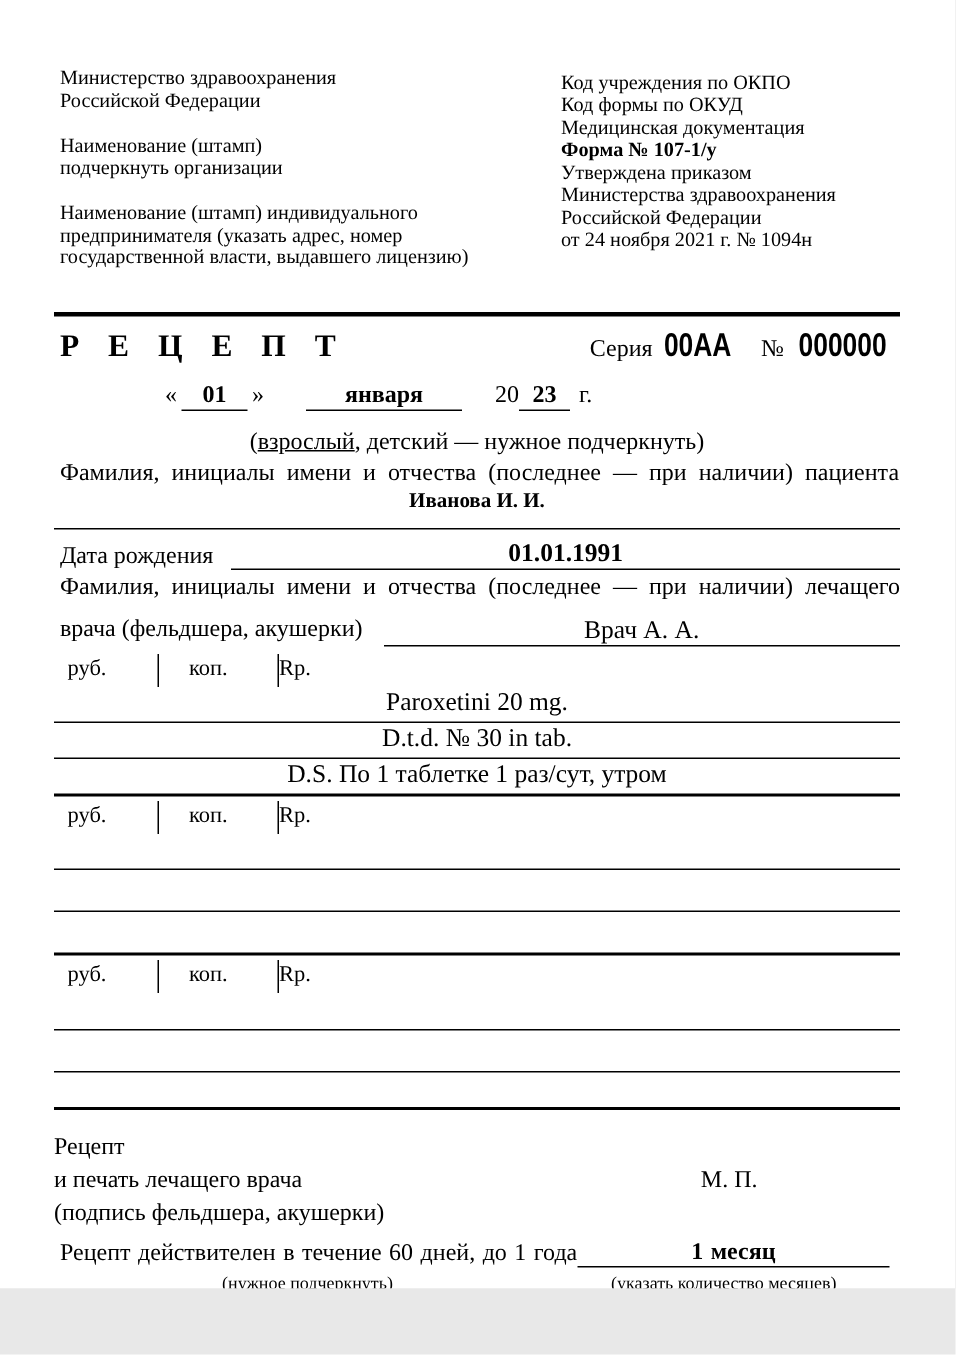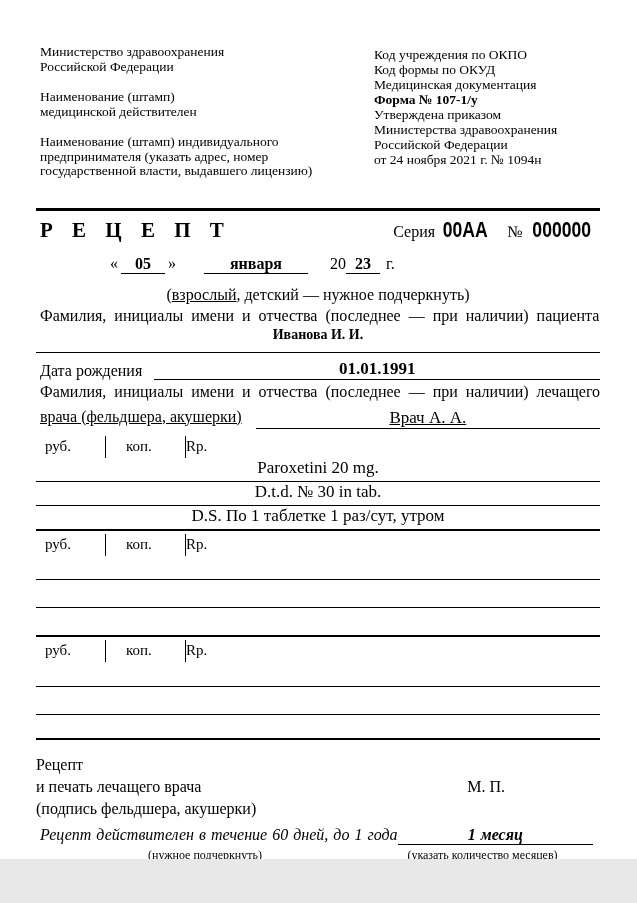--- a/index.html
+++ b/index.html
@@ -33,61 +33,61 @@
   
   .type-row{text-align:center;margin-top:8px;height:20px;font-size:16px;}
   .type-adult{font-weight:normal;text-decoration:underline;}
   .fio-label{margin-top:1px;height:20px;word-spacing:4px;padding-left:4px;white-space:nowrap;}
   .patient-name{border-bottom:1px solid #000;text-align:center;font-weight:bold;font-size:14px;height:26px;box-sizing:border-box;}
   .dob-row{display:flex;align-items:flex-end;margin-top:3px;height:24px;}
   .dob-label{padding-left:4px;white-space:nowrap;}
   .dob-value{flex:1;margin-left:12px;border-bottom:1px solid #000;text-align:center;font-weight:bold;font-size:17px;}
   
   .doctor-label{margin-top:3px;height:20px;word-spacing:4px;padding-left:4px;white-space:nowrap;}
-  .doctor-row{display:flex;align-items:flex-start;margin-top:5px;height:25px;text-decoration:underline;}
+  .doctor-row{display:flex;align-items:center;margin-top:5px;height:25px;}
   .doctor-row-label{padding-left:4px;white-space:nowrap;}
   .doctor-value{flex:1;margin-left:14px;border-bottom:1px solid #000;text-align:center;font-size:17px;}
   
   .rub-row{display:flex;height:22px;margin-top:3px;font-size:15px;}
   .rub-cell{display:flex;align-items:center;height:100%;box-sizing:border-box;}
   .rub-cell.rub{width:69px;padding-left:9px;}
   .rub-cell.kop{width:80px;padding-left:20px;border-left:1px solid #000;}
   .rub-cell.rp{flex:1;border-left:1px solid #000;}
   
   .rx-line{border-bottom:1px solid #000;text-align:center;font-size:17px;height:24px;box-sizing:border-box;}
   .rx-line.thick{border-bottom-width:2px;height:25px;}
   .blank-line{border-bottom:1px solid #000;}
   .blank-line.thick{border-bottom-width:2px;}
   .bl-23{height:23px;} .bl-27{height:27px;} .bl-24{height:24px;}
   
   .sig-block{display:flex;justify-content:space-between;margin-top:14px;}
   .sig-left{line-height:22px;}
   .sig-mp{align-self:center;margin-right:95px;}
   
-  .validity-row{display:flex;align-items:flex-start;margin-top:6px;height:20px;word-spacing:1px;font-style:italic;}
+  .validity-row{display:flex;align-items:center;margin-top:6px;height:20px;word-spacing:1px;}
   .validity-text{white-space:nowrap;padding-left:4px;}
   .validity-value{flex:1;border-bottom:1px solid #000;text-align:center;font-weight:bold;margin-right:7px;}
   .captions{display:flex;font-size:12px;margin-top:2px;}
   .cap-underline{margin-left:112px;}
   .cap-months{margin-left:auto;width:221px;text-align:center;margin-right:7px;}
 </style>
 </head>
 <body>
 
 <div class="page">
 
   <div class="header">
     <div class="header-left">
       <div class="hgroup">
         <div>Министерство здравоохранения</div>
         <div>Российской Федерации</div>
       </div>
       <div class="hgroup">
         <div>Наименование (штамп)</div>
-        <div>медицинской действителен</div>
+        <div>подчеркнуть организации</div>
       </div>
       <div class="hgroup">
         <div>Наименование (штамп) индивидуального</div>
         <div>предпринимателя (указать адрес, номер</div>
         <div>государственной власти, выдавшего лицензию)</div>
       </div>
     </div>
     <div class="header-right">
       <div>Код учреждения по ОКПО</div>
       <div>Код формы по ОКУД</div>
@@ -107,21 +107,21 @@
     <span class="series-group">
       <span>Серия</span>
       <span class="serial">00AA</span>
       <span class="num-label">№</span>
       <span class="serial">000000</span>
     </span>
   </div>
 
   <div class="date-row">
     <span>«</span>
-    <span class="dl day">05</span>
+    <span class="dl day">01</span>
     <span>»</span>
     <span class="dl month">января</span>
     <span class="century">20</span>
     <span class="dl year">23</span>
     <span class="gsuffix">г.</span>
   </div>
 
   <div class="type-row">
     <span>(</span><span class="type-adult">взрослый</span><span>, детский — нужное подчеркнуть)</span>
   </div>

